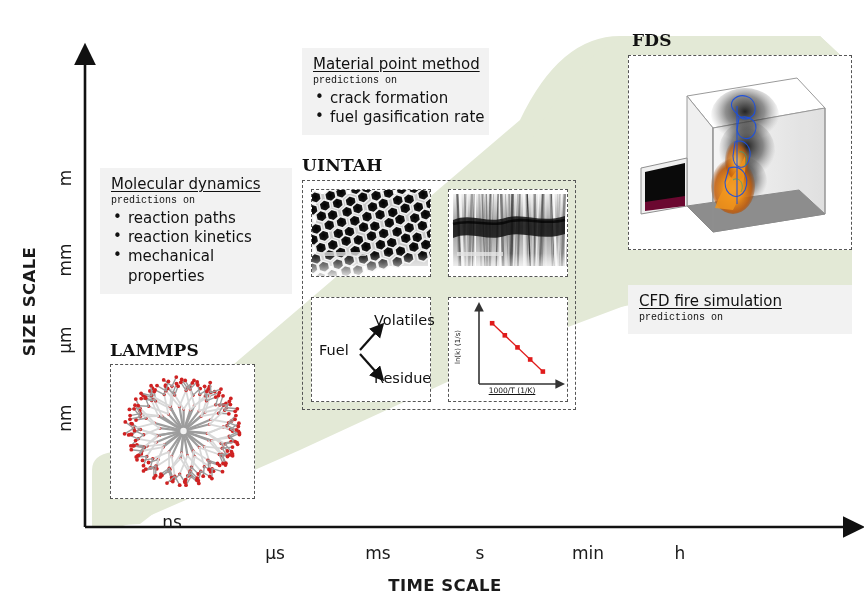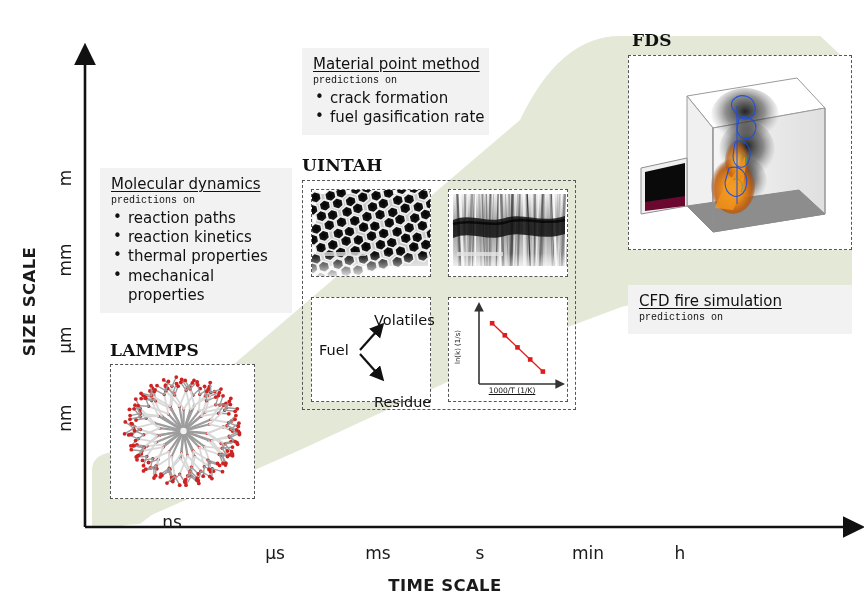--- a/index.html
+++ b/index.html
@@ -127,21 +127,20 @@
 <div class="abs xtick" style="left:450px;top:543px;">s</div>
 <div class="abs xtick" style="left:558px;top:543px;">min</div>
 <div class="abs xtick" style="left:650px;top:543px;">h</div>
 
 <div class="abs panel" id="panel-md">
   <div class="ttl">Molecular dynamics</div>
   <div class="sub">predictions on</div>
   <ul>
     <li>reaction paths</li>
     <li>reaction kinetics</li>
-    <li>thermal properties</li>
     <li class="wrap">mechanical properties</li>
   </ul>
 </div>
 
 <div class="abs panel" id="panel-mpm">
   <div class="ttl">Material point method</div>
   <div class="sub">predictions on</div>
   <ul>
     <li>crack formation</li>
     <li>fuel gasification rate</li>
@@ -865,21 +864,21 @@
           <path d="M0,0 L6.6,3.4 L0,6.8 z" fill="#111"></path>
         </marker>
       </defs>
       <rect width="120" height="105" fill="#fff"></rect>
       <line x1="48" y1="52" x2="64" y2="34" stroke="#111" stroke-width="2.2" marker-end="url(#rxnhead)"></line>
       <line x1="48" y1="56" x2="64" y2="74" stroke="#111" stroke-width="2.2" marker-end="url(#rxnhead)"></line>
     </svg>
   </div>
   <div class="abs rxn-t" style="left:7px;top:44px;">Fuel</div>
   <div class="abs rxn-t" style="left:62px;top:14px;">Volatiles</div>
-  <div class="abs rxn-t" style="left:62px;top:72px;margin-top:24px;">Residue</div>
+  <div class="abs rxn-t" style="left:62px;top:72px;">Residue</div>
 </div>
 
 <div class="abs dash" id="sub-arr">
   <div class="imgwrap">
     <svg id="arrsvg" viewBox="0 0 120 105" width="120" height="105" xmlns="http://www.w3.org/2000/svg">
       <defs>
         <marker id="ah2" markerWidth="7" markerHeight="7" refX="1" refY="3" orient="auto" markerUnits="strokeWidth">
           <path d="M0,0 L6,3 L0,6 z" fill="#333"></path>
         </marker>
       </defs>

